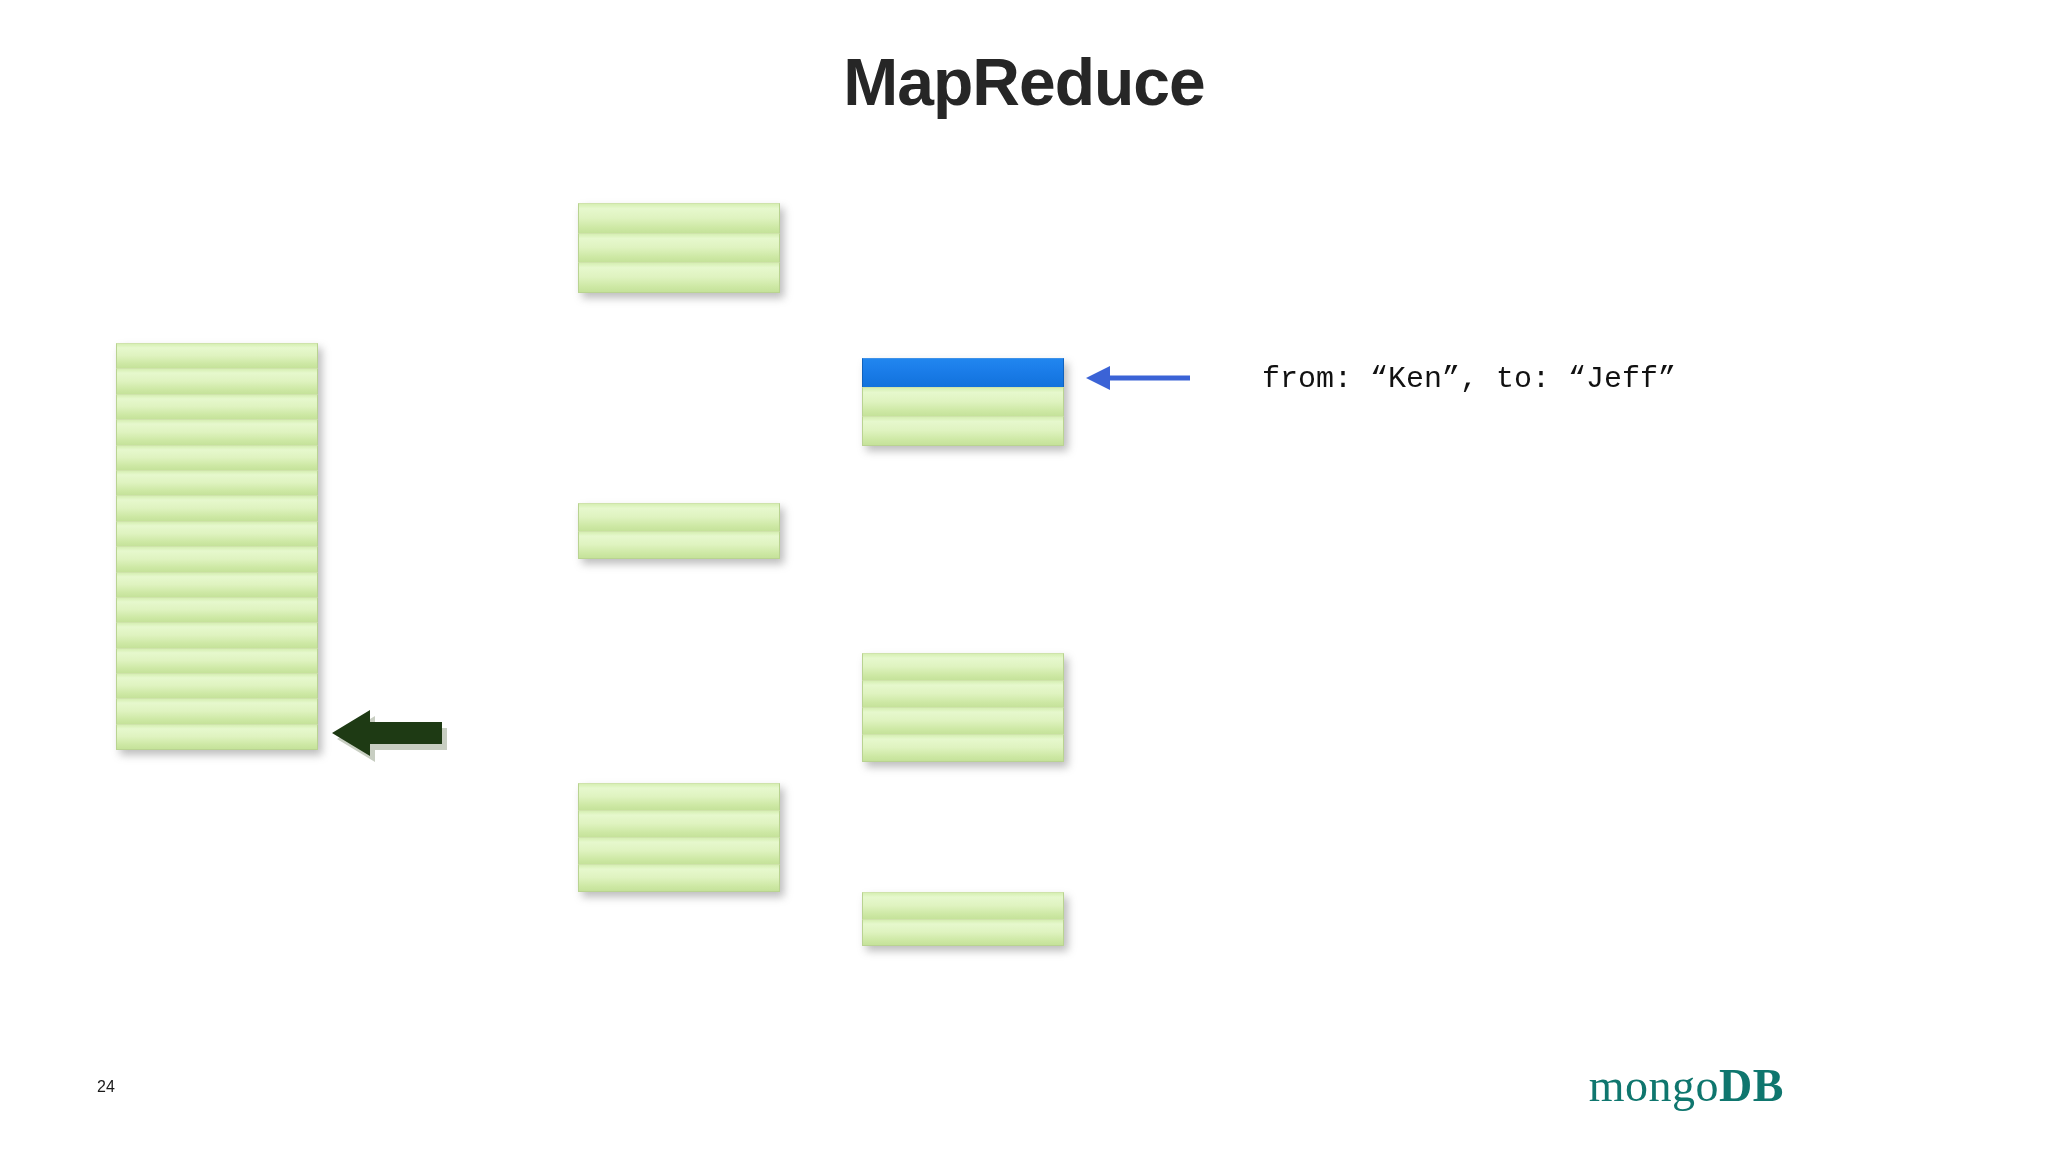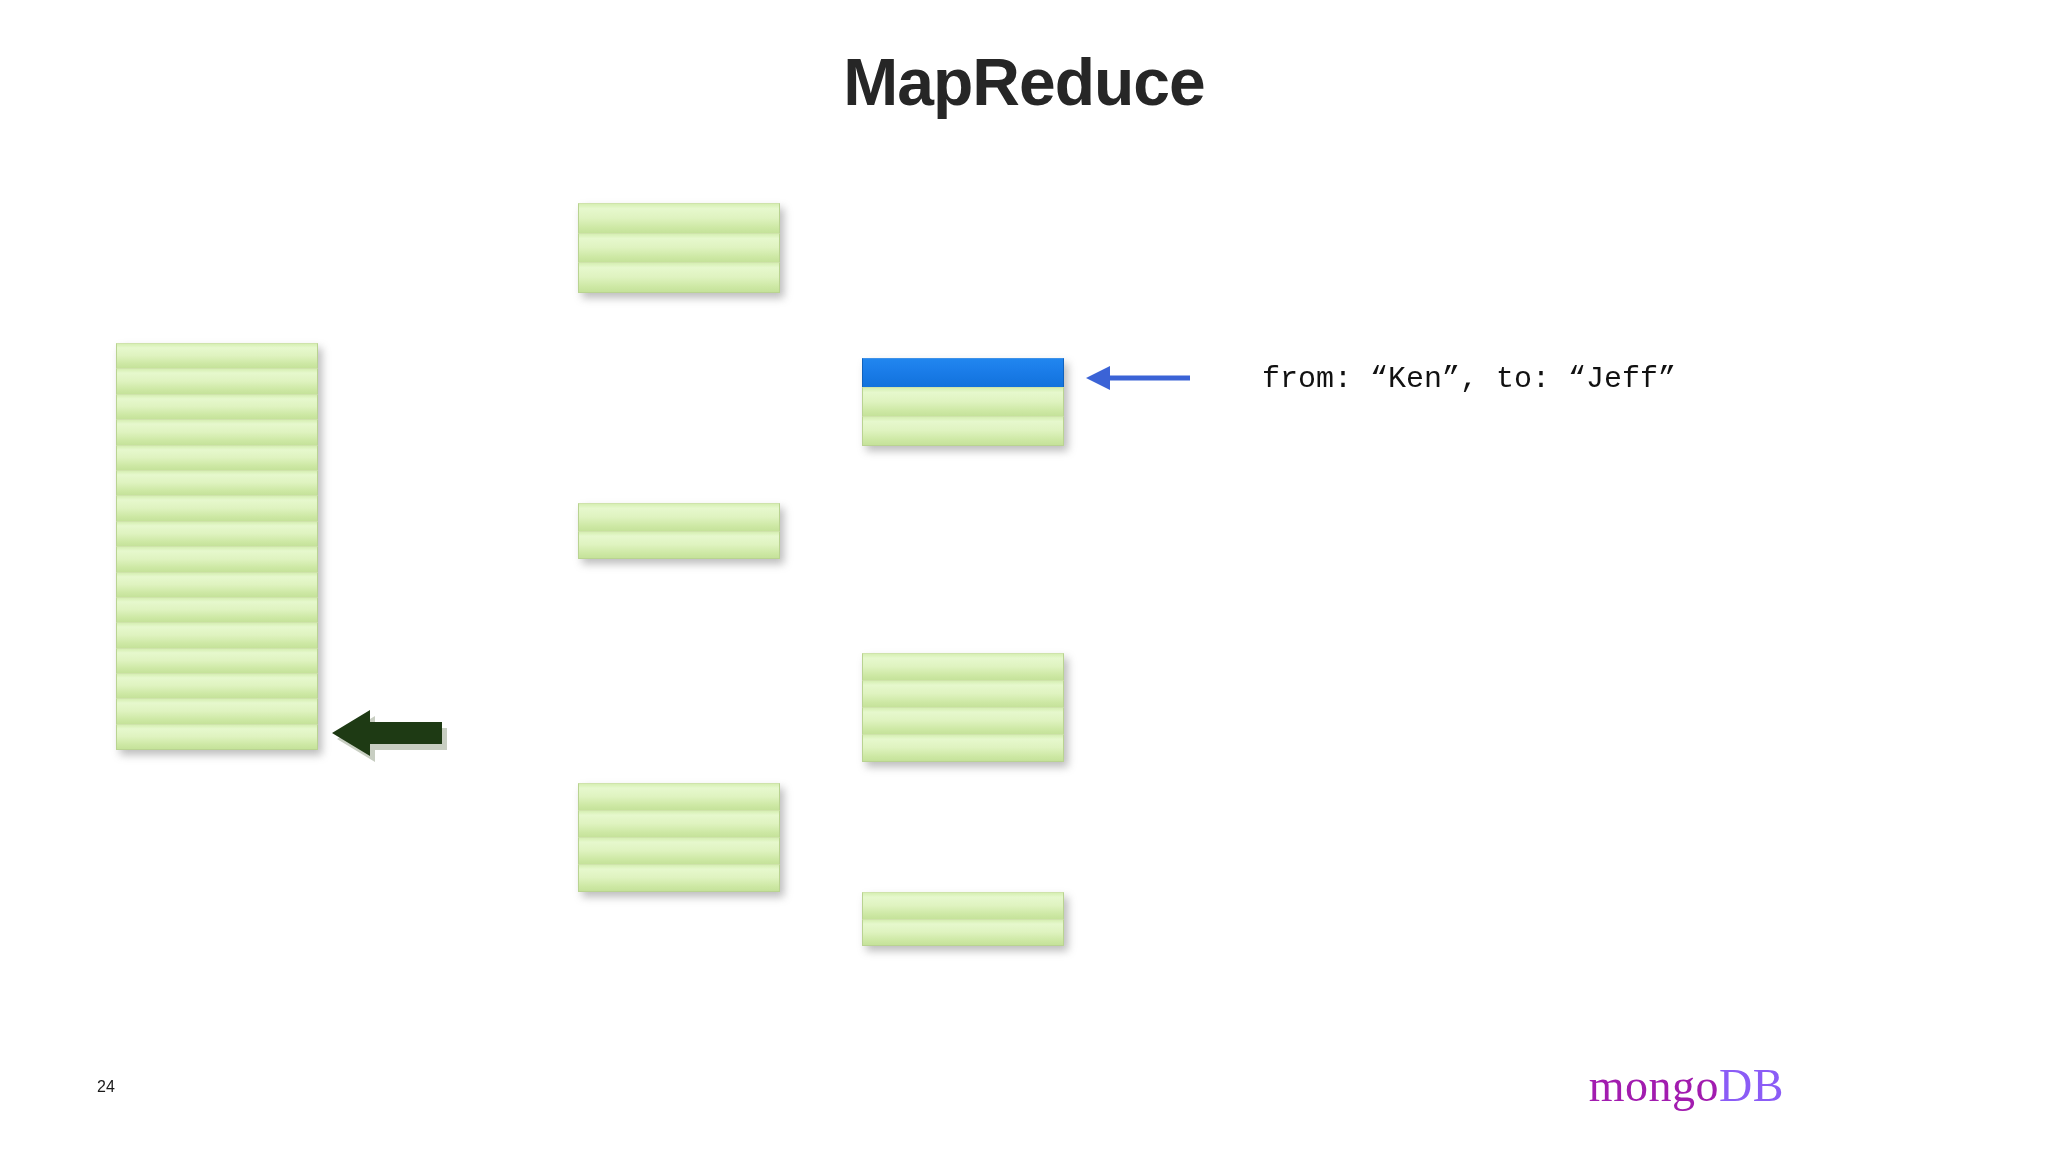--- a/index.html
+++ b/index.html
@@ -93,22 +93,22 @@
   #brand-logo {
     position: absolute;
     right: 72px;
     top: 1063px;
     font-family: "Liberation Serif", serif;
     font-size: 46px;
     line-height: 1;
     letter-spacing: 0.5px;
     white-space: nowrap;
   }
-  #brand-logo .brand-mongo { color: #a21caf; }
-  #brand-logo .brand-db { color: #8b5cf6; }
+  #brand-logo .brand-mongo { color: #0f766e; }
+  #brand-logo .brand-db { color: #0f766e; font-weight: bold; }
 </style>
 </head>
 <body>
 
 <div id="slide">
 
   <div id="slide-title">MapReduce</div>
 
   <div class="doc-stack" style="left:116px; top:343px; width:202px; height:422px;">
     <div class="doc-row" style="height:26.4px"></div>

